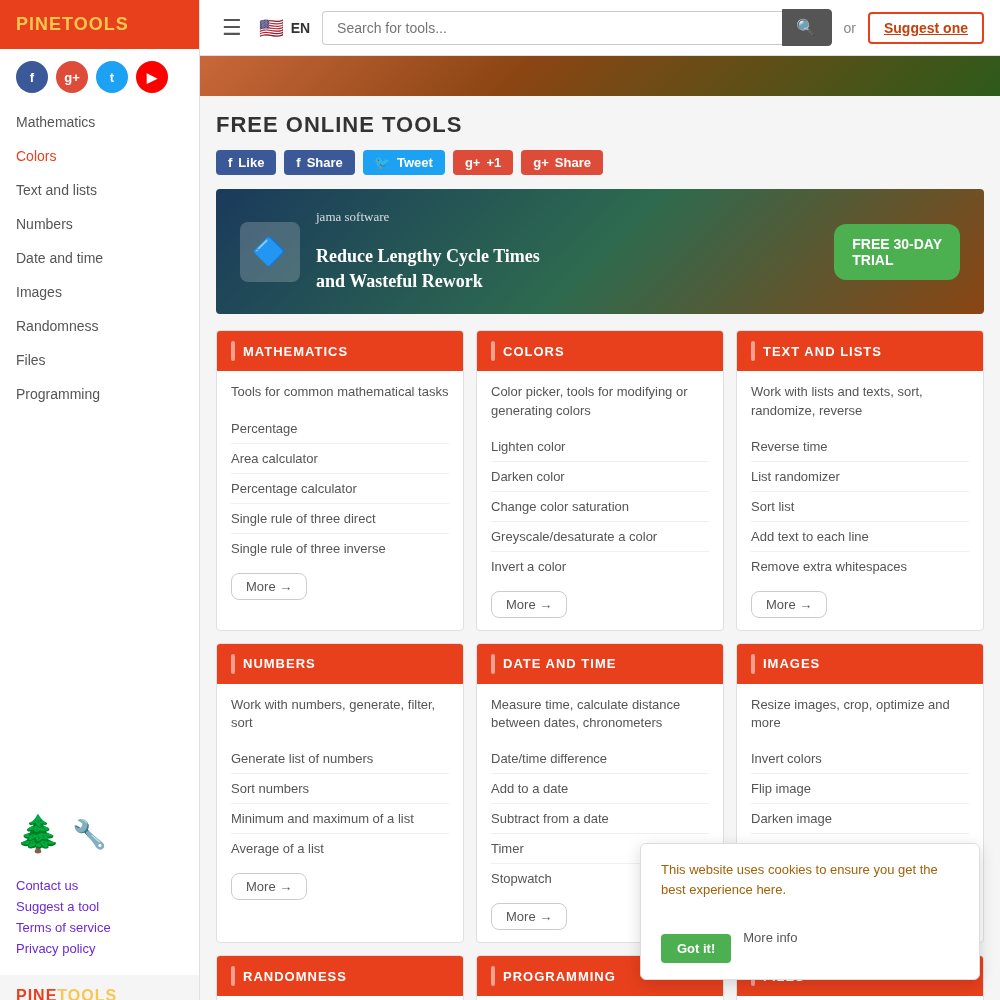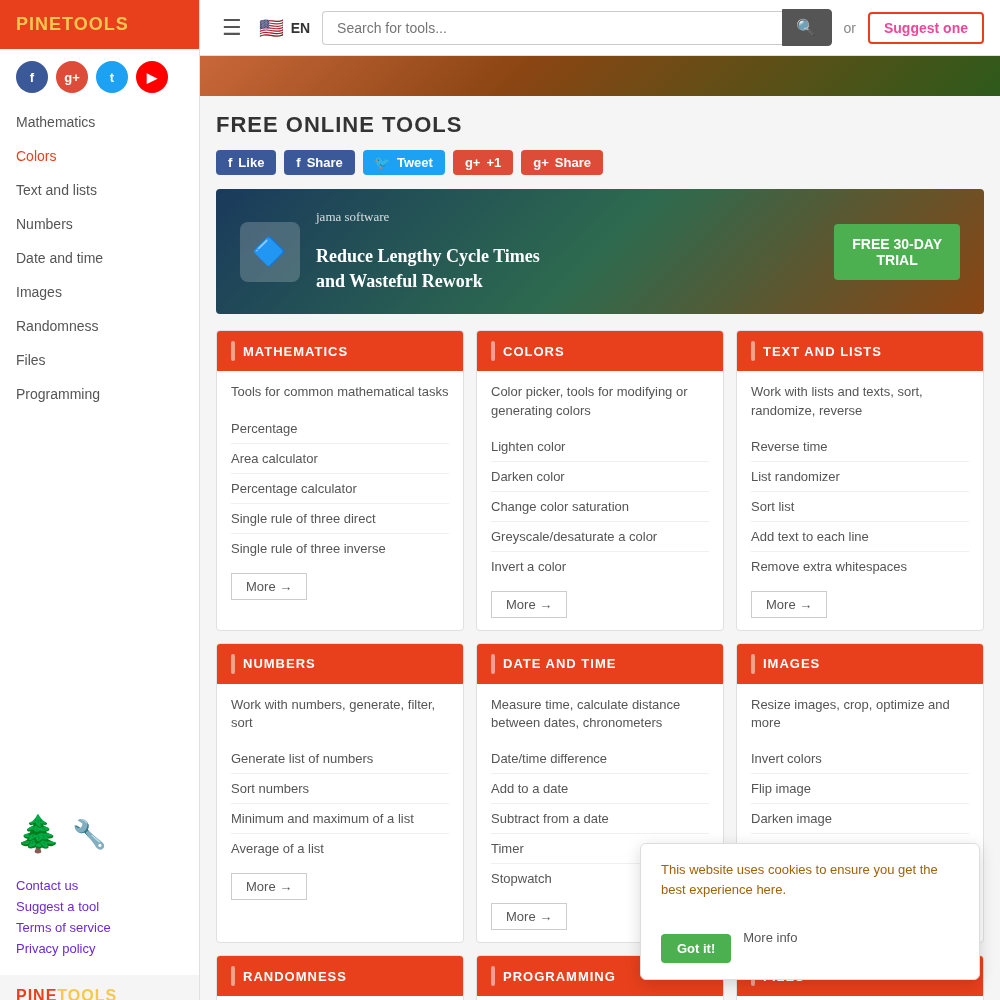--- a/index.html
+++ b/index.html
@@ -140,27 +140,28 @@
       border-radius: 0 4px 4px 0;
       color: #fff;
       padding: 8px 14px;
       cursor: pointer;
       font-size: 16px;
     }
     .or-text { color: #888; }
     .suggest-btn {
       background: transparent;
       border: 2px solid #e8401c;
-      color: #ec4899;
+      color: #c2410c;
       padding: 6px 14px;
       border-radius: 4px;
       font-weight: bold;
       cursor: pointer;
       white-space: nowrap;
       font-size: 14px;
+      text-decoration: underline;
     }
 
     
     .hero {
       background: linear-gradient(135deg, #c9673a 0%, #8b4513 40%, #2d5a1b 100%);
       height: 40px;
       position: relative;
       overflow: hidden;
     }
 
@@ -217,24 +218,24 @@
       background: rgba(255,255,255,0.2);
       border-radius: 8px;
       display: flex; align-items: center; justify-content: center;
       font-size: 28px;
     }
     .ad-text { font-size: 18px; font-weight: bold; line-height: 1.4; }
     .ad-cta {
       background: #4caf50;
       color: #fff;
       padding: 12px 18px;
-      border-radius: 4px;
+      border-radius: 12px;
       font-weight: bold;
       font-size: 14px;
-      text-align: center;
+      text-align: left;
       cursor: pointer;
     }
 
     
     .tool-grid {
       display: grid;
       grid-template-columns: 1fr 1fr 1fr;
       gap: 12px;
     }
 
@@ -275,21 +276,21 @@
       color: #555;
       font-size: 13px;
       cursor: pointer;
     }
     .tool-item:last-of-type { border-bottom: none; }
     .more-link {
       display: inline-block;
       margin-top: 10px;
       padding: 5px 14px;
       border: 1px solid #ccc;
-      border-radius: 0;
+      border-radius: 8px;
       color: #555;
       font-size: 13px;
       cursor: pointer;
       text-decoration: none;
     }
 
     
     .cookie-banner {
       position: fixed;
       bottom: 20px;

